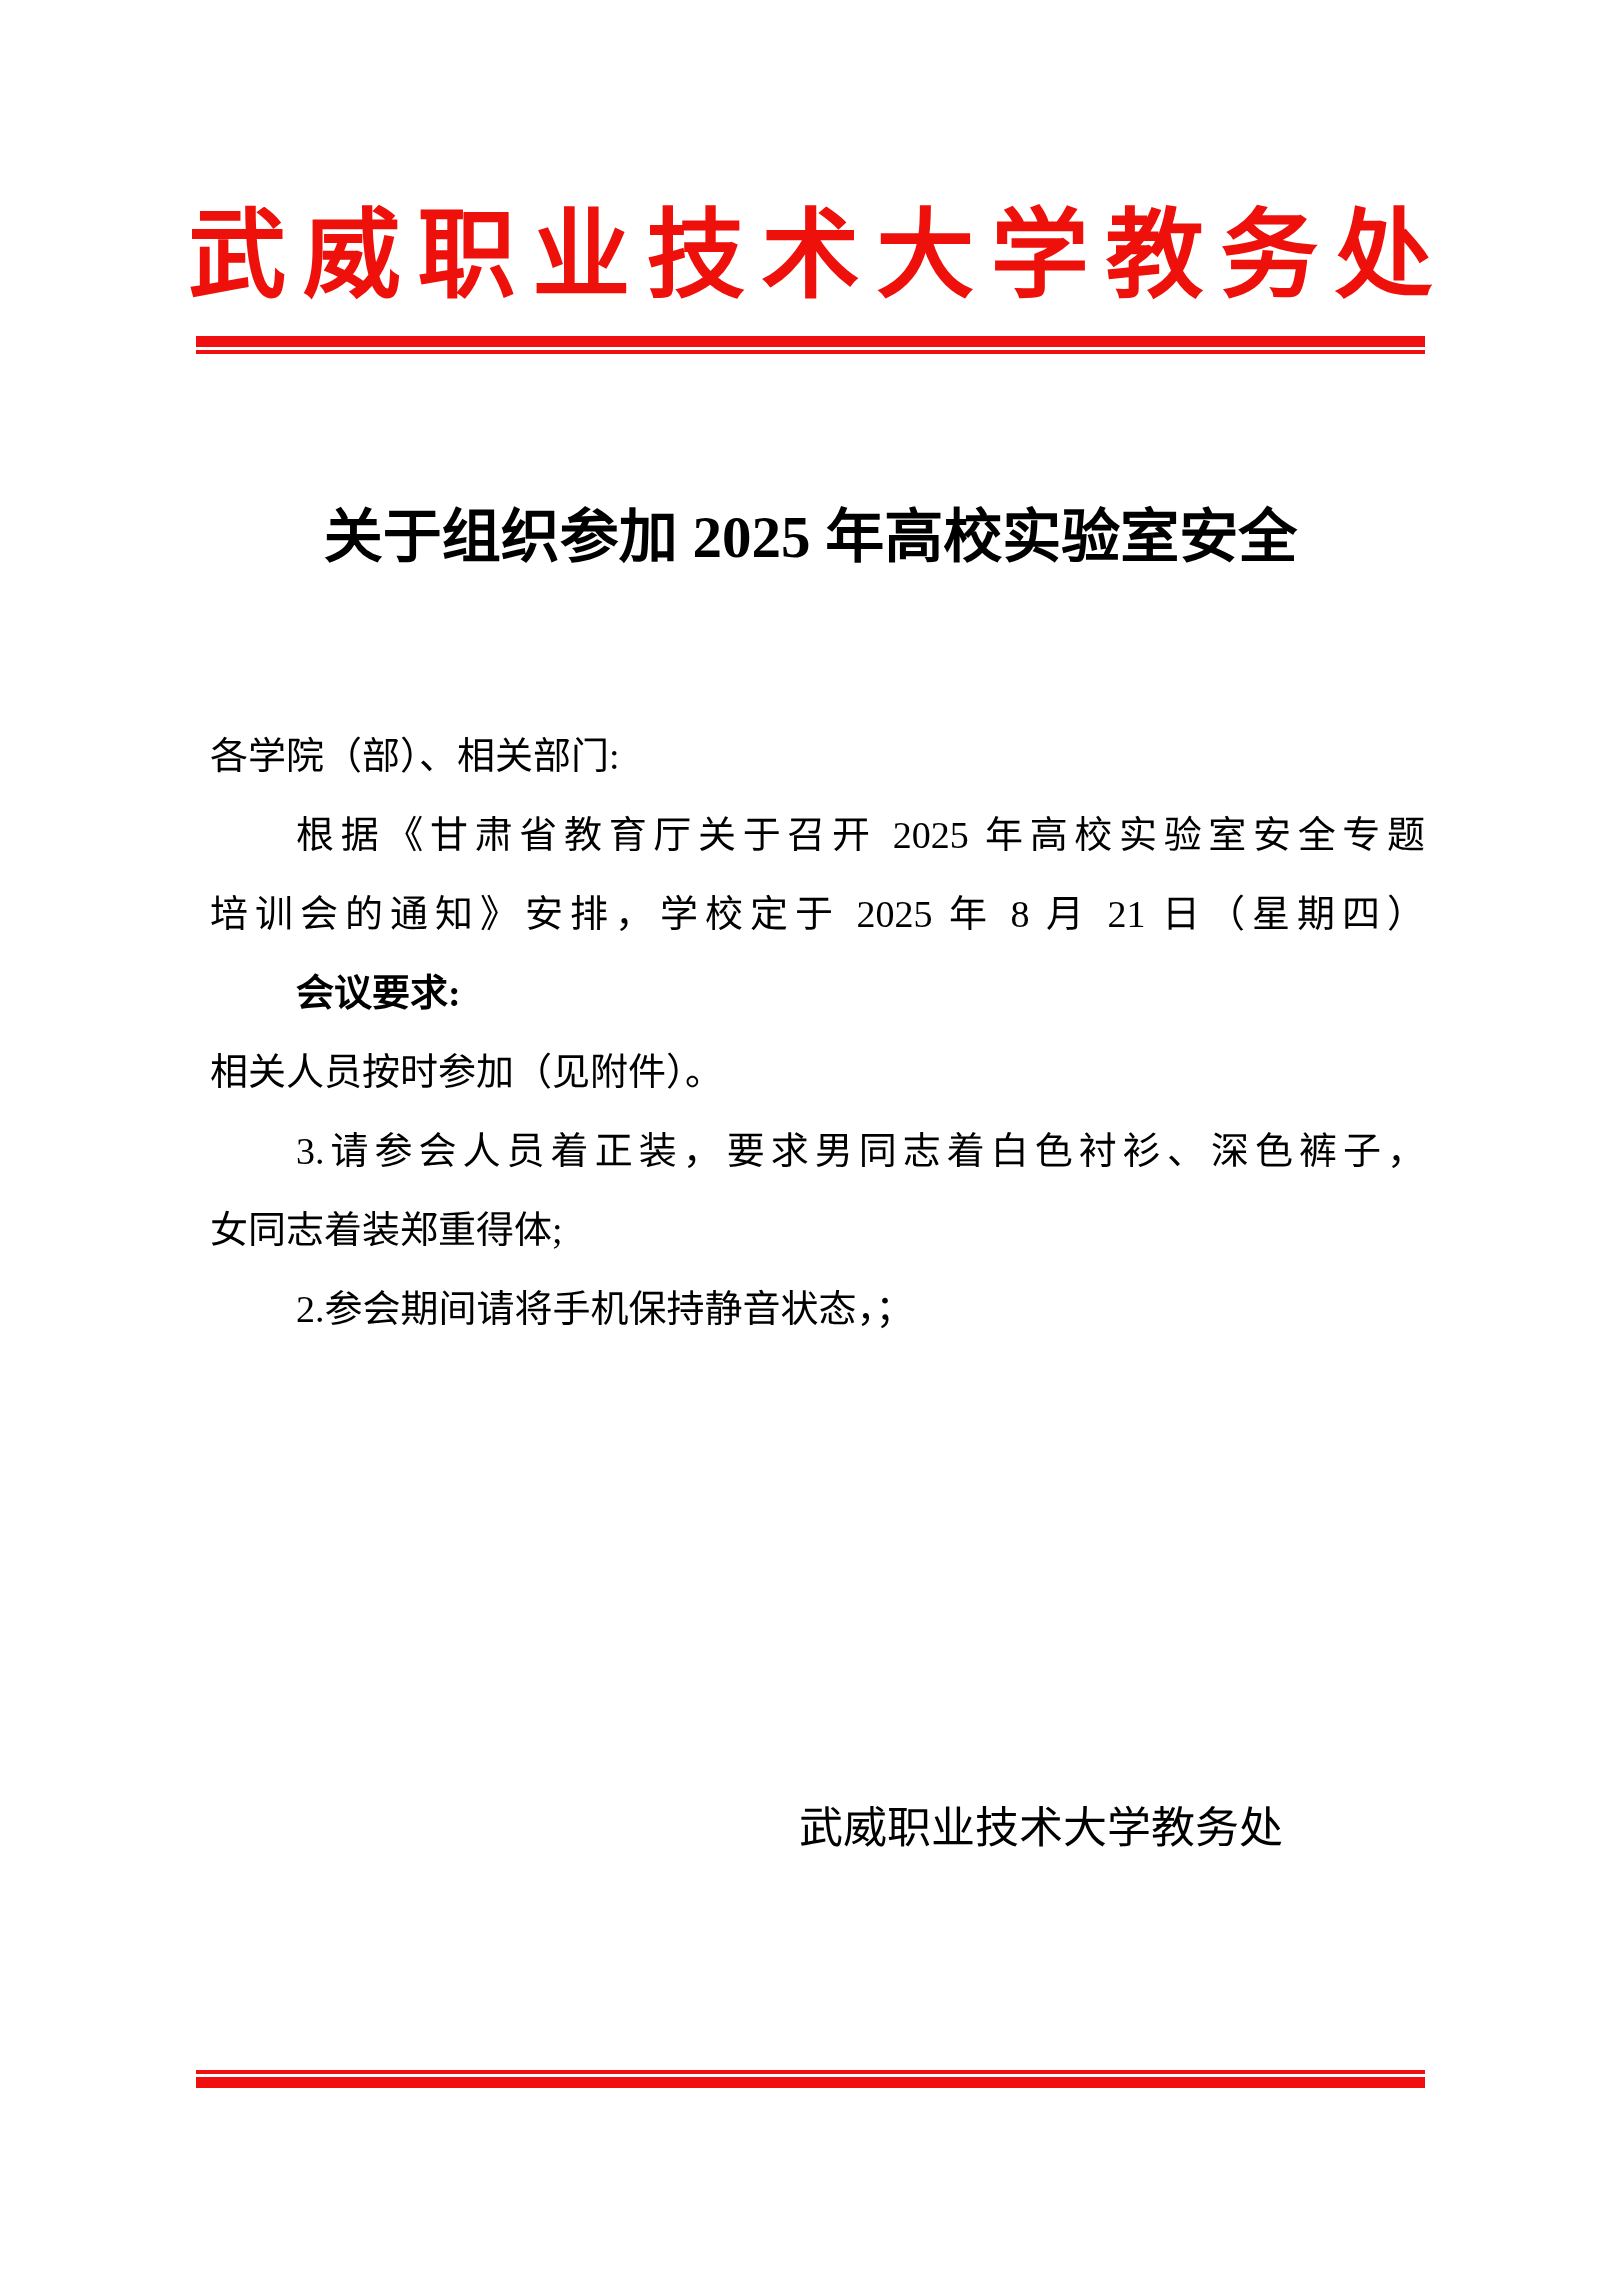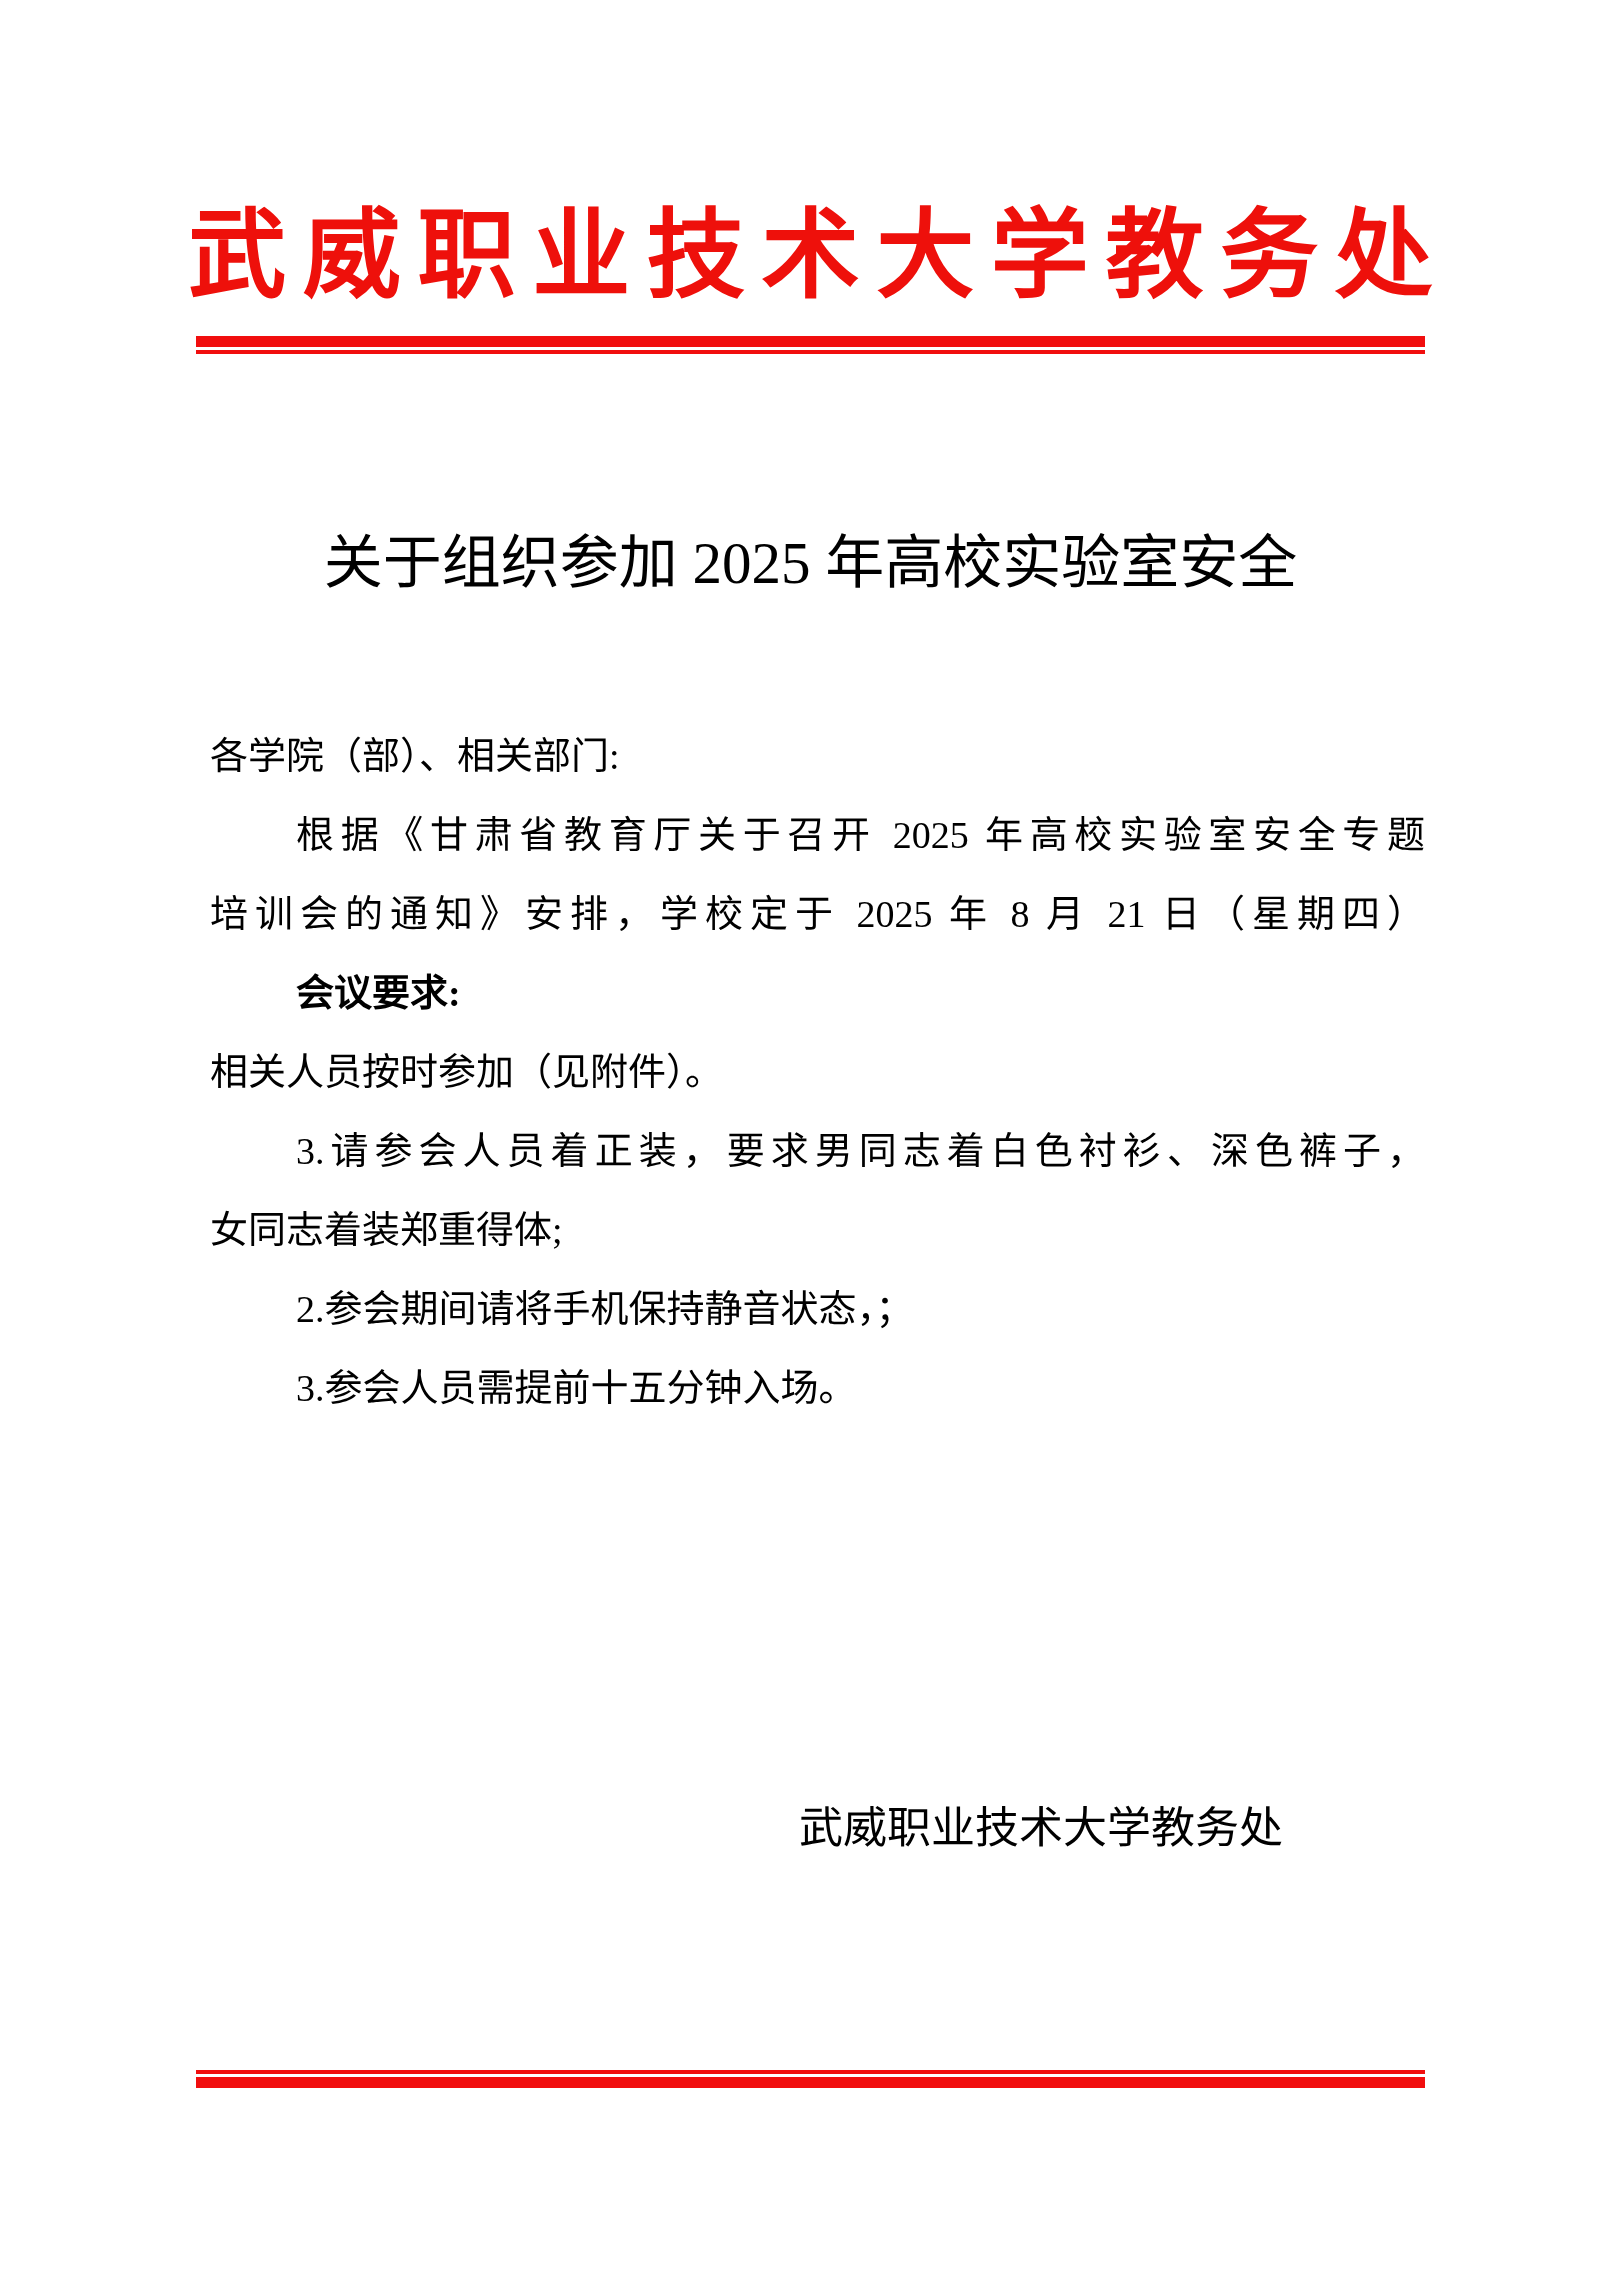--- a/index.html
+++ b/index.html
@@ -38,26 +38,26 @@
     width:1229px;
   }
   .rule .bar-thick{height:10.8px;background:var(--rule-red);}
   .rule .bar-thin{height:3.9px;background:var(--rule-red);}
   .rule .bar-gap{height:2.9px;background:transparent;}
   .rule-top{top:336px;}
   .rule-bottom{top:2070px;}
   
   .doc-title{
     position:absolute;
-    top:508px;
+    top:482px;
     left:0;
     width:1621px;
     text-align:center;
     font-size:59px;
-    font-weight:normal;
+    font-weight:bold;
     line-height:110px;
     white-space:nowrap;
   }
   
   .doc-body{
     position:absolute;
     top:717px;
     left:210px;
     width:1215px;
     font-size:38px;
@@ -106,21 +106,20 @@
 
   <div class="doc-body" id="body-lines">
       <div class="line">各学院（部）、相关部门:</div>
       <div class="line indent justify">根据《甘肃省教育厅关于召开 2025 年高校实验室安全专题</div>
       <div class="line justify">培训会的通知》安排，学校定于 2025 年 8 月 21 日（星期四）</div>
       <div class="line indent bold">会议要求:</div>
       <div class="line">相关人员按时参加（见附件）。</div>
       <div class="line indent justify">3.请参会人员着正装，要求男同志着白色衬衫、深色裤子，</div>
       <div class="line">女同志着装郑重得体;</div>
       <div class="line indent">2.参会期间请将手机保持静音状态，；</div>
-      <div class="line indent">3.参会人员需提前十五分钟入场。</div>
       <div class="line blank">&nbsp;</div>
     </div>
 
   <div class="signature">
     <div>武威职业技术大学教务处</div>
   </div>
 
   <div class="rule rule-bottom">
     <div class="bar-thin"></div>
     <div class="bar-gap"></div>

